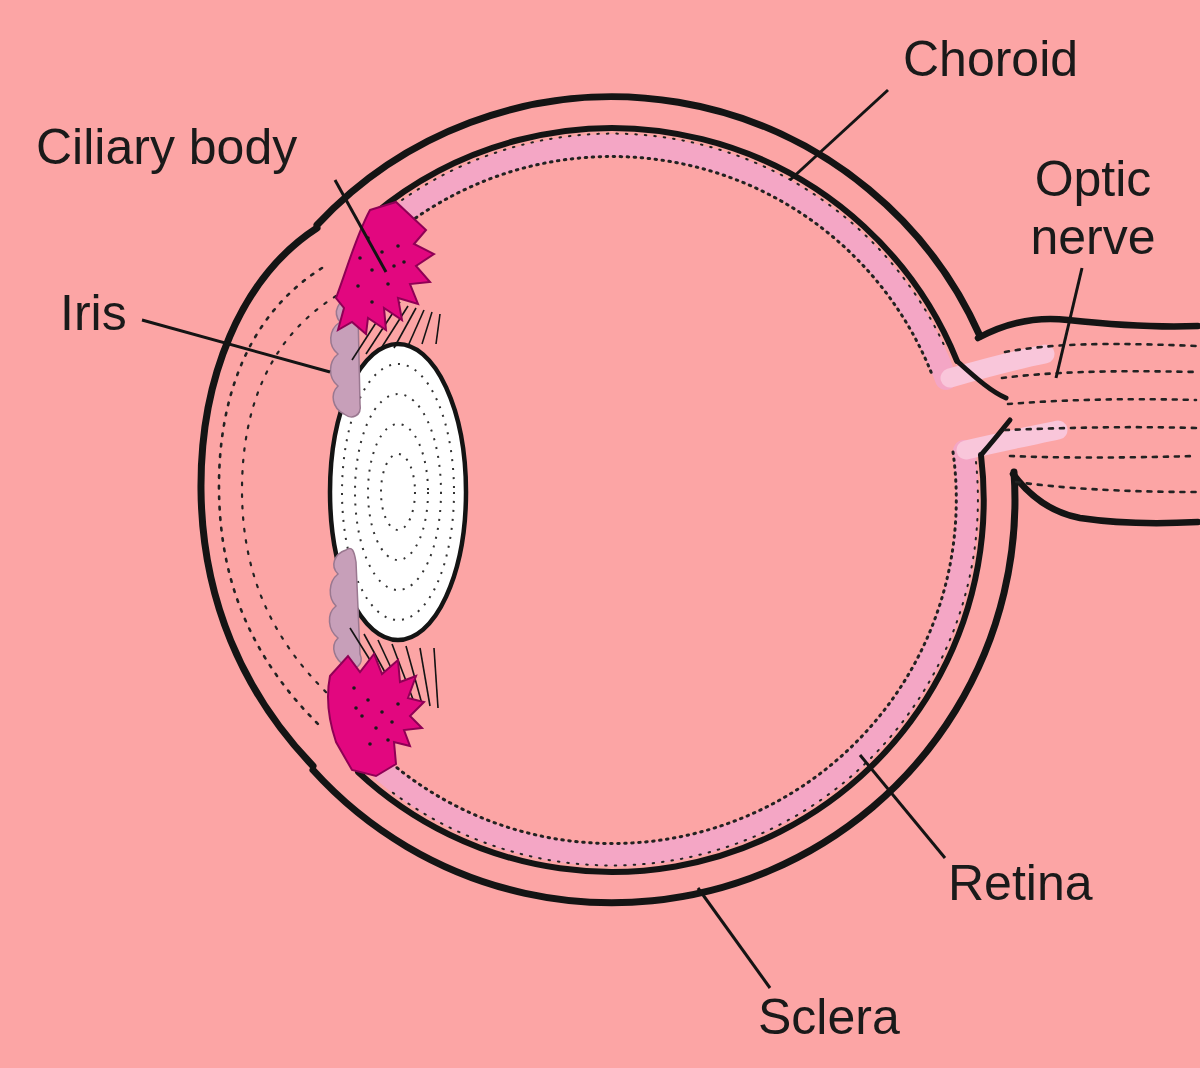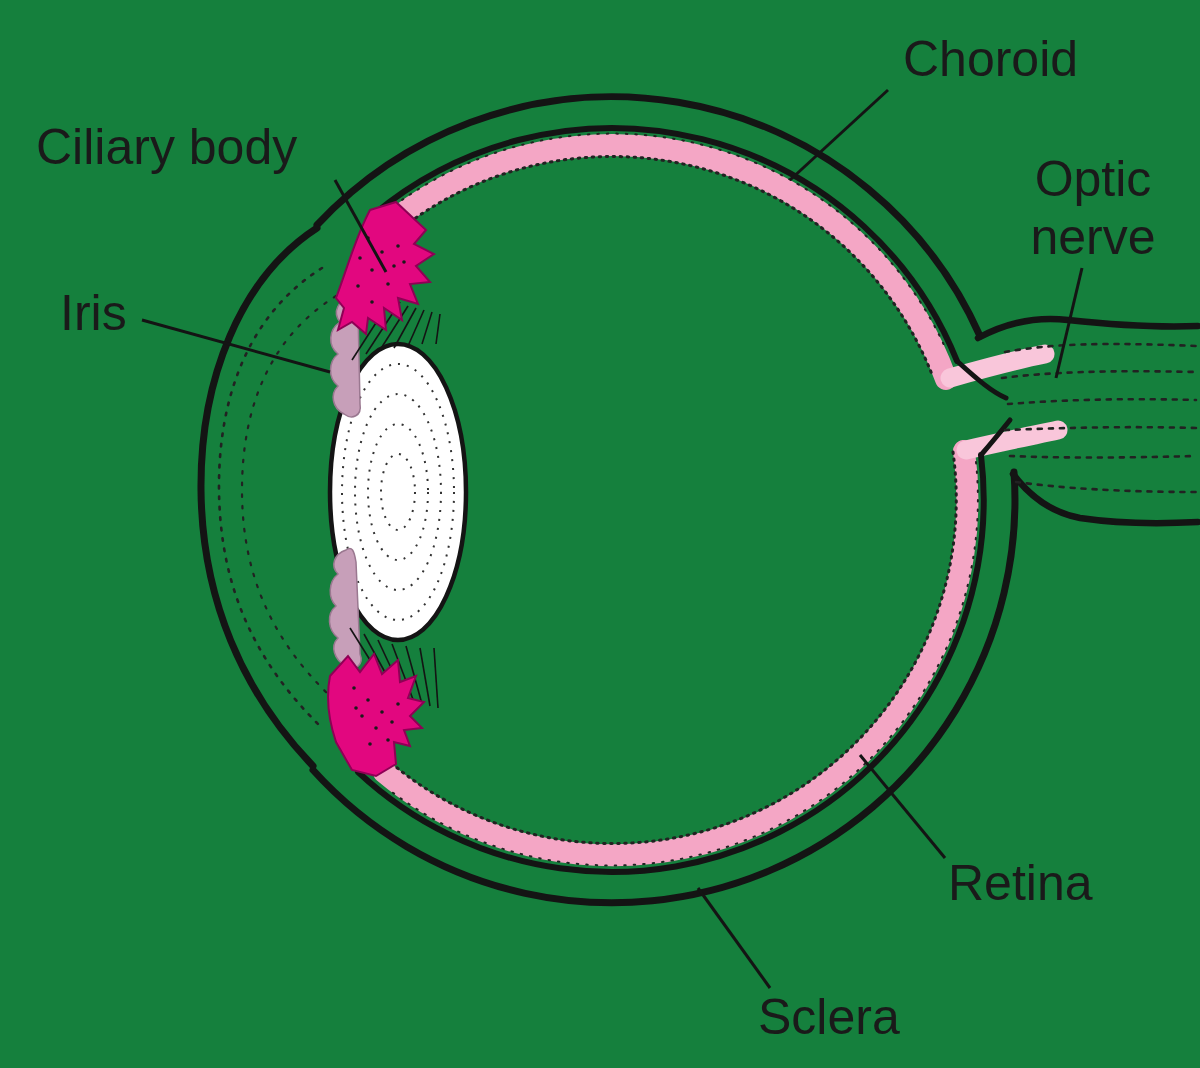--- a/index.html
+++ b/index.html
@@ -1,16 +1,16 @@
 <!DOCTYPE html>
 <html><head>
 <meta charset="utf-8">
 <style>
   html,body{margin:0;padding:0;background:#ffffff;}
-  .canvas{width:1200px;height:1068px;position:relative;background:#15803d;overflow:hidden;}
+  .canvas{width:1200px;height:1068px;position:relative;background:#fca5a5;overflow:hidden;}
   svg{display:block;}
   .label{font-family:"Liberation Sans","DejaVu Sans",sans-serif;font-size:50px;fill:#1a1a1a;}
   .leader{stroke:#141414;stroke-width:3;fill:none;}
   .outline{stroke:#141414;fill:none;stroke-linecap:round;}
   .stipple{stroke:#222222;fill:none;stroke-linecap:round;}
 </style>
 </head>
 <body>
 
 <div class="canvas">

